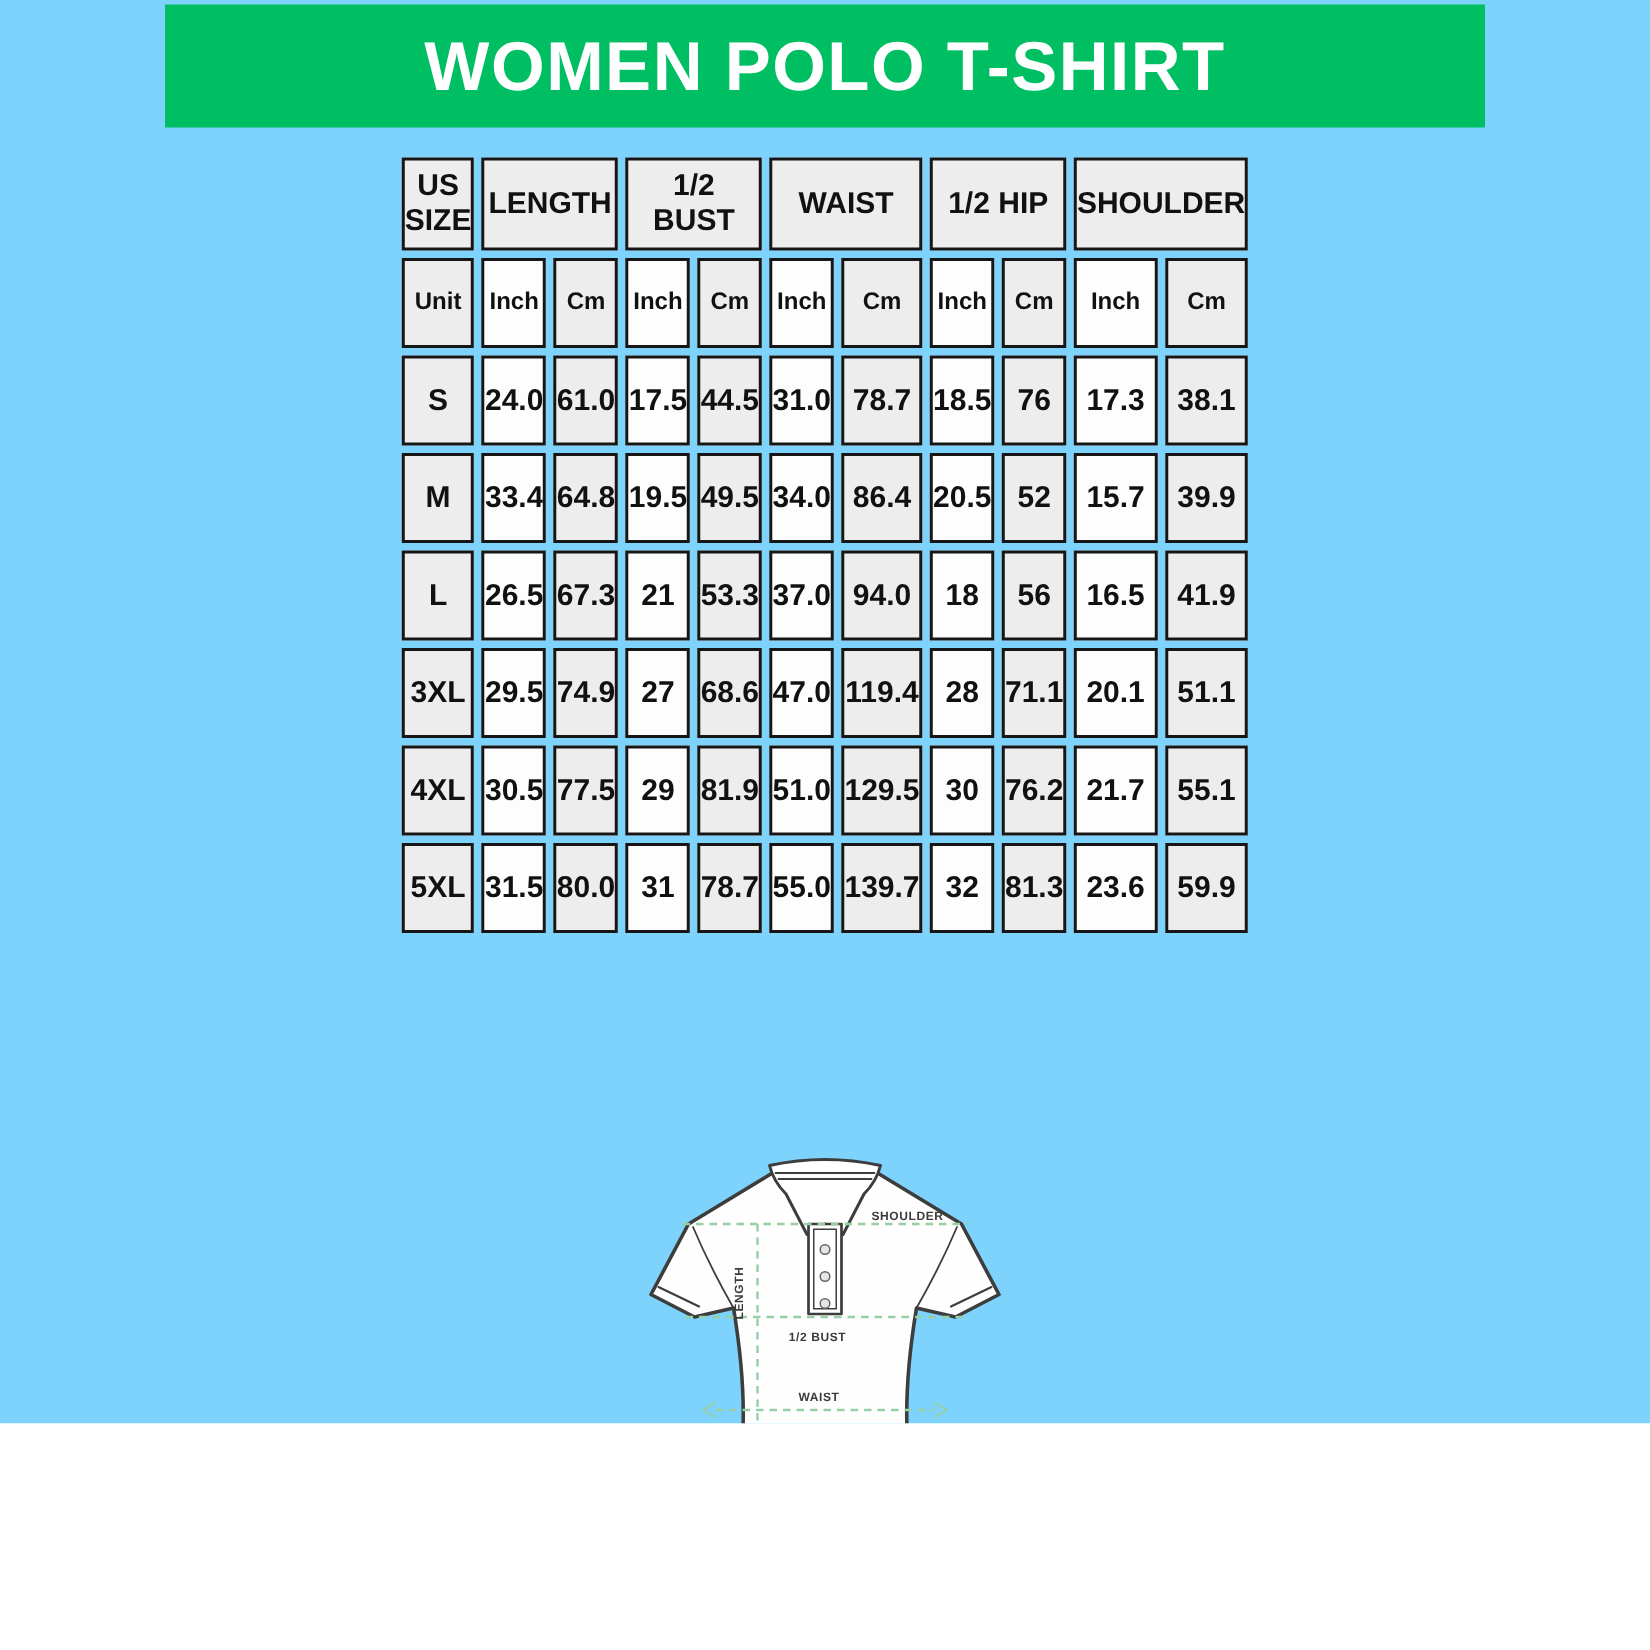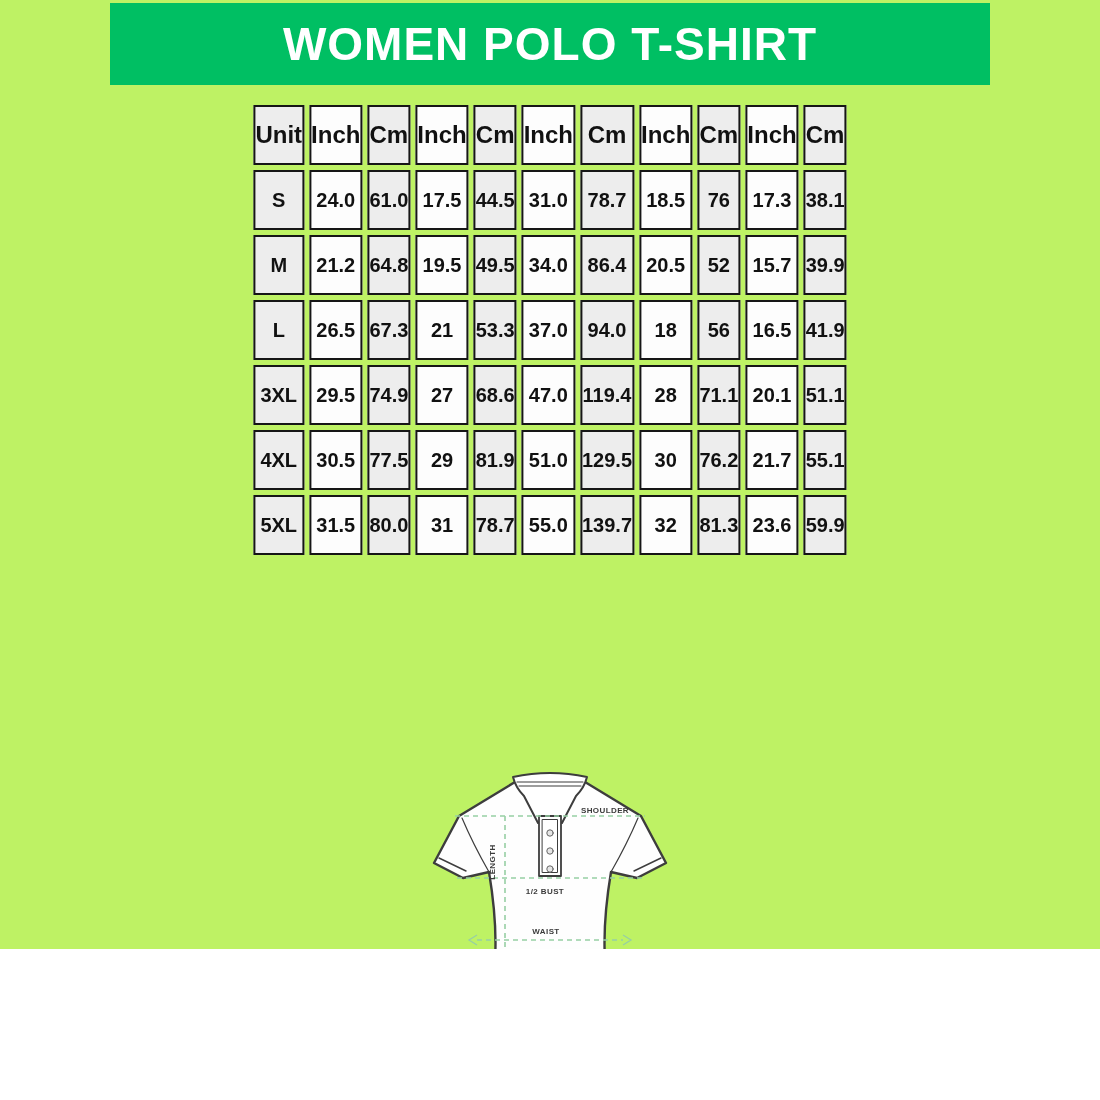--- a/index.html
+++ b/index.html
@@ -1,17 +1,17 @@
 <!DOCTYPE html>
 <html><head>
 <meta charset="utf-8">
 <style>
   html,body{margin:0;padding:0;background:#ffffff;}
   #stage{
-    position:relative;width:1100px;height:949px;background:#bef264;overflow:hidden;
+    position:relative;width:1100px;height:949px;background:#7dd3fc;overflow:hidden;
     font-family:"Liberation Sans", sans-serif;
   }
   
   .banner{
     position:absolute;top:3px;left:50%;transform:translateX(-50%);
     width:880px;height:82px;background:#00bf63;
     display:flex;align-items:center;justify-content:center;
   }
   .banner h1{
     margin:0;color:#ffffff;font-size:46px;font-weight:bold;letter-spacing:1px;
@@ -21,21 +21,21 @@
   table.sizechart{
     border-collapse:separate;border-spacing:5px;table-layout:fixed;
   }
   table.sizechart col.col-size{width:82px;}
   table.sizechart col.col-val{width:70px;}
   table.sizechart th,table.sizechart td{
     box-sizing:border-box;border:2px solid #161616;text-align:center;vertical-align:middle;
     color:#111;padding:0;overflow:hidden;
   }
   tr.row-groups th{height:62px;font-size:20px;font-weight:bold;background:#ededed;}
-  tr.row-units th{height:60px;font-size:24px;font-weight:bold;}
+  tr.row-units th{height:60px;font-size:16px;font-weight:bold;}
   table.sizechart tbody td{height:60px;font-size:20px;font-weight:bold;}
   .c-gray{background:#ededed;}
   .c-white{background:#fdfdfd;margin-left:22px;}
   
   .diagram{position:absolute;top:760px;left:50%;margin-left:-135px;width:270px;height:285px;}
   
   .footnote{
     position:absolute;top:1037px;left:0;width:1100px;text-align:center;
     color:#dd1414;font-size:26px;font-weight:bold;
   }
@@ -58,20 +58,28 @@
         <col class="col-val">
           <col class="col-val">
         <col class="col-val">
           <col class="col-val">
         <col class="col-val">
           <col class="col-val">
         <col class="col-val">
           <col class="col-val">
       </colgroup>
       <thead>
+        <tr class="row-groups">
+          <th>US SIZE</th>
+          <th colspan="2">LENGTH</th>
+          <th colspan="2">1/2 BUST</th>
+          <th colspan="2">WAIST</th>
+          <th colspan="2">1/2 HIP</th>
+          <th colspan="2">SHOULDER</th>
+        </tr>
         <tr class="row-units">
           <th class="c-gray">Unit</th>
           <th class="c-white">Inch</th>
           <th class="c-gray">Cm</th>
           <th class="c-white">Inch</th>
           <th class="c-gray">Cm</th>
           <th class="c-white">Inch</th>
           <th class="c-gray">Cm</th>
           <th class="c-white">Inch</th>
           <th class="c-gray">Cm</th>
@@ -88,21 +96,21 @@
             <td class="c-gray">44.5</td>
             <td class="c-white">31.0</td>
             <td class="c-gray">78.7</td>
             <td class="c-white">18.5</td>
             <td class="c-gray">76</td>
             <td class="c-white">17.3</td>
             <td class="c-gray">38.1</td>
           </tr>
           <tr>
             <td class="c-gray">M</td>
-            <td class="c-white">21.2</td>
+            <td class="c-white">33.4</td>
             <td class="c-gray">64.8</td>
             <td class="c-white">19.5</td>
             <td class="c-gray">49.5</td>
             <td class="c-white">34.0</td>
             <td class="c-gray">86.4</td>
             <td class="c-white">20.5</td>
             <td class="c-gray">52</td>
             <td class="c-white">15.7</td>
             <td class="c-gray">39.9</td>
           </tr>

